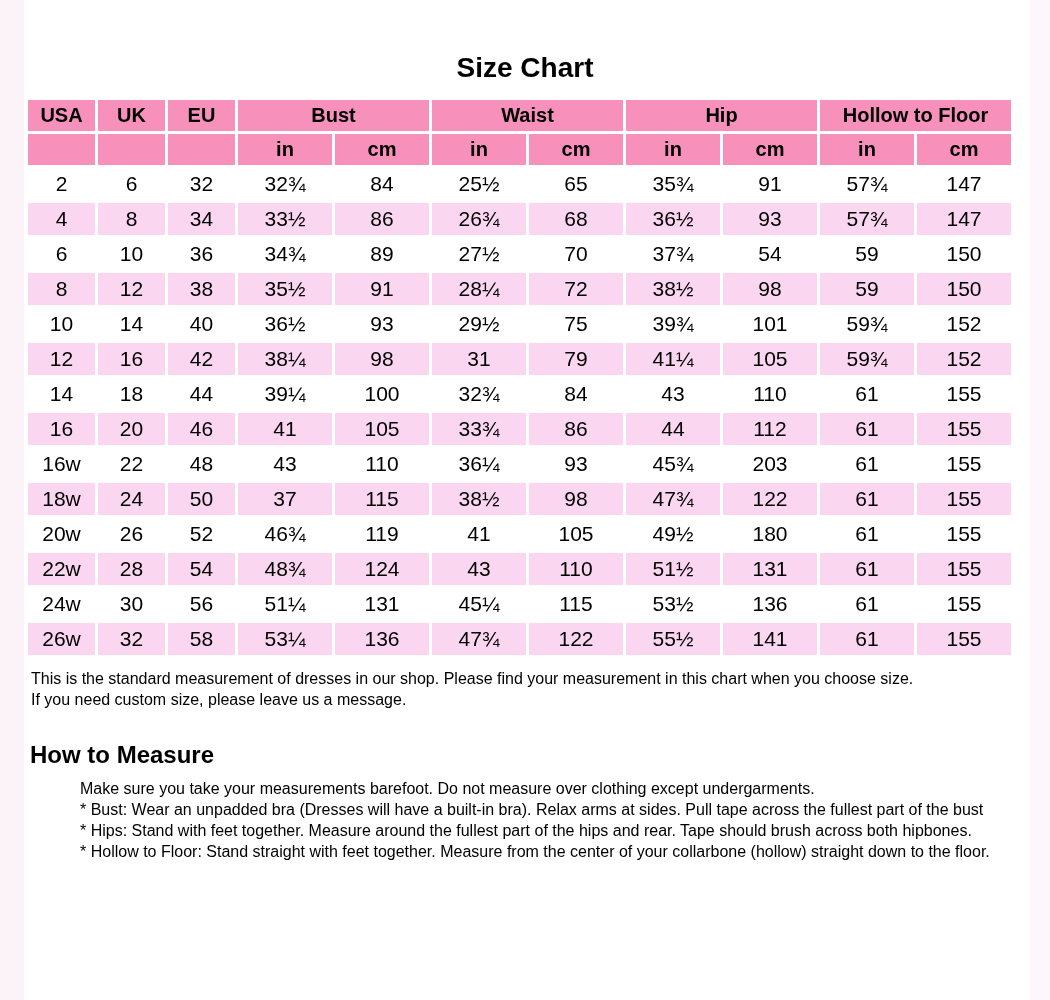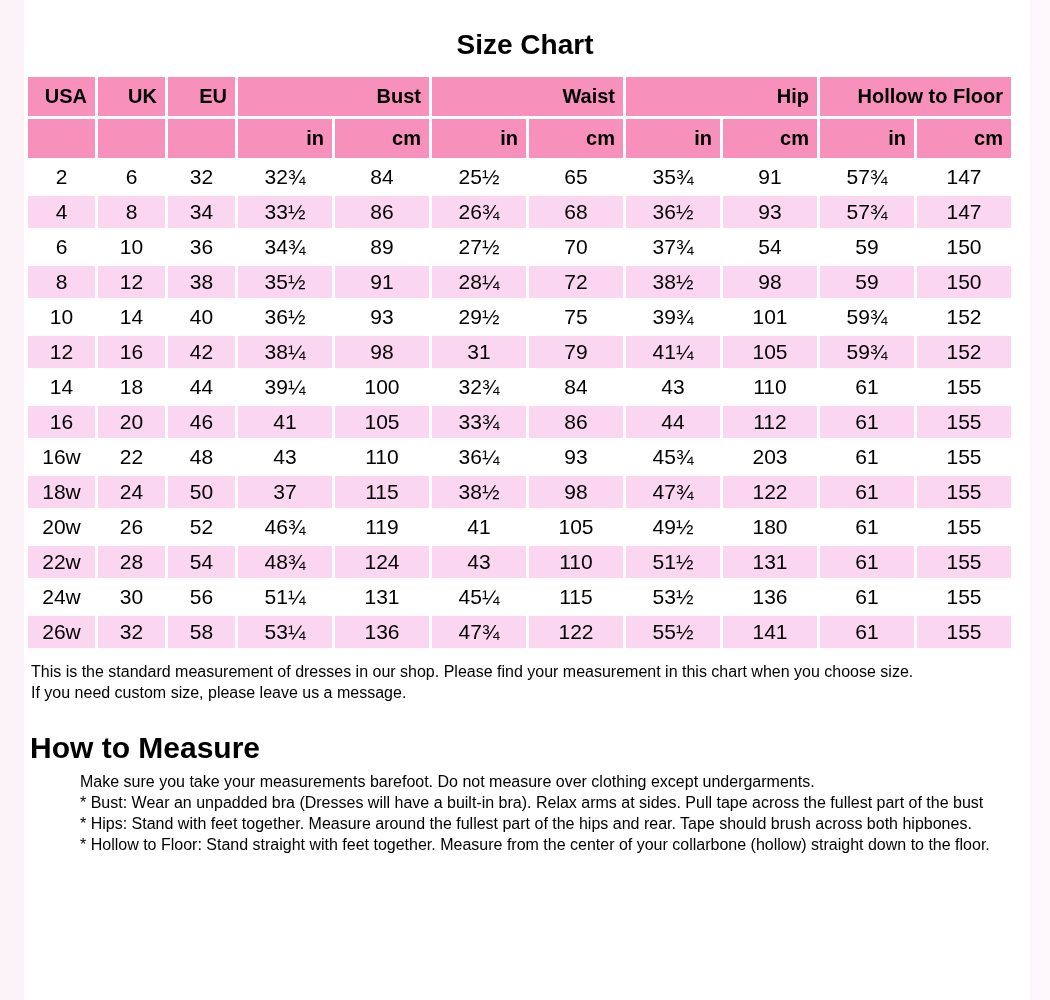--- a/index.html
+++ b/index.html
@@ -22,59 +22,59 @@
     width: 24px; height: 1000px;
     background: #fbf3f8;
   }
   .edge-tint-right {
     position: absolute; right: 0; top: 0;
     width: 20px; height: 1000px;
     background: #fdf7fb;
   }
   .page-title {
     margin: 0;
-    padding-top: 29px;
+    padding-top: 52px;
     text-align: center;
     font-size: 28px;
     font-weight: bold;
     line-height: 32px;
   }
   table.size-table {
     margin: 13px 0 0 25px;
     border-collapse: separate;
     border-spacing: 3px;
     table-layout: fixed;
   }
   table.size-table col.narrow { width: 67px; }
   table.size-table col.wide  { width: 94px; }
   table.size-table th {
     background: var(--header-pink);
     font-weight: bold;
     font-size: 20px;
     height: 31px;
-    text-align: right;
-    padding: 8px;
+    text-align: center;
+    padding: 0;
   }
   table.size-table td {
     text-align: center;
     font-size: 21px;
     font-weight: normal;
     height: 32px;
     padding: 0;
     background: #ffffff;
   }
   table.size-table tr.alt td { background: var(--row-pink); }
   .notes {
     margin: 10px 4px 0 31px;
     font-size: 16px;
     line-height: 21px;
   }
   .howto-title {
     margin: 30px 0 8px 30px;
-    font-size: 30px;
+    font-size: 24px;
     font-weight: bold;
     line-height: 30px;
   }
   .tips {
     margin-left: 32px;
     width: 978px;
     font-size: 16px;
     line-height: 21px;
   }
   .tip {

